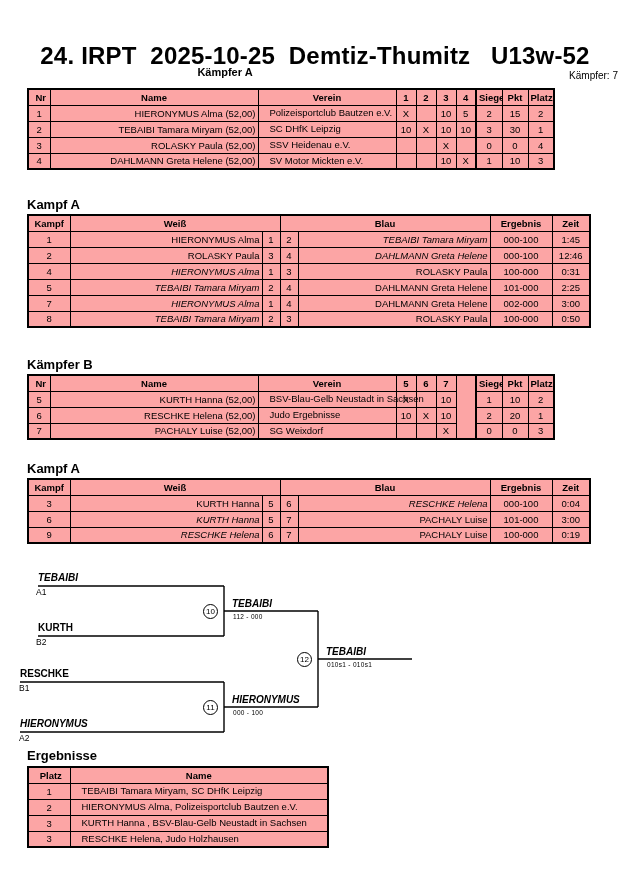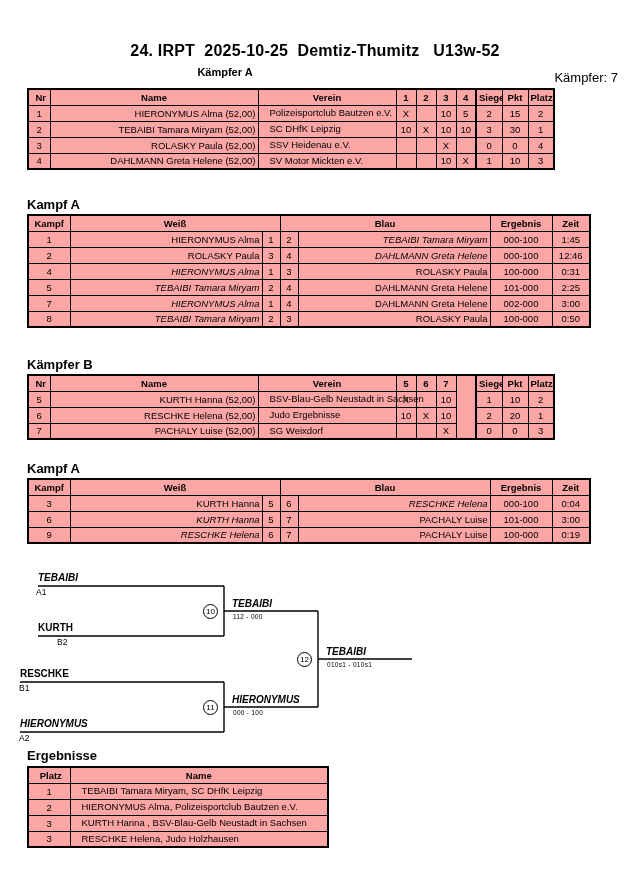--- a/index.html
+++ b/index.html
@@ -12,32 +12,32 @@
     position: relative;
     font-family: "Liberation Sans", sans-serif;
     color: #000000;
     overflow: hidden;
   }
 
   
   #doc-title {
     position: absolute; left: 0; top: 42px; width: 630px;
     text-align: center;
-    font-size: 16px; font-weight: bold;
+    font-size: 24px; font-weight: bold;
     letter-spacing: 0.2px;
     white-space: pre;
   }
   #kaempfer-a-sub {
     position: absolute; left: 0; top: 66px; width: 450px;
     text-align: center;
     font-size: 11px; font-weight: bold;
   }
   #kaempfer-count {
     position: absolute; right: 12px; top: 70px;
-    font-size: 13px;
+    font-size: 10px;
   }
 
   
   .section-heading {
     position: absolute;
     font-size: 13px; font-weight: bold;
     text-align: left;
   }
 
   
@@ -450,21 +450,21 @@
 
     <line x1="318" y1="51" x2="318" y2="147" stroke="#000" stroke-width="1.4"></line>
 
     <line x1="318" y1="99" x2="412" y2="99" stroke="#000" stroke-width="1.4"></line>
   </svg>
 
   <div class="bk-name b" style="left:38px; top:12px;">TEBAIBI</div>
   <div class="bk-seed" style="left:36px; top:27px;">A1</div>
 
   <div class="bk-name" style="left:38px; top:62px;">KURTH</div>
-  <div class="bk-seed" style="left:36px; top:77px;margin-left:21px;">B2</div>
+  <div class="bk-seed" style="left:36px; top:77px;">B2</div>
 
   <div class="bk-name" style="left:20px; top:108px;">RESCHKE</div>
   <div class="bk-seed" style="left:19px; top:123px;">B1</div>
 
   <div class="bk-name b" style="left:20px; top:158px;">HIERONYMUS</div>
   <div class="bk-seed" style="left:19px; top:173px;">A2</div>
 
   <div class="bk-num" style="left:203px; top:44px;">10</div>
   <div class="bk-name b" style="left:232px; top:38px;">TEBAIBI</div>
   <div class="bk-score" style="left:233px; top:53px;">112 - 000</div>

